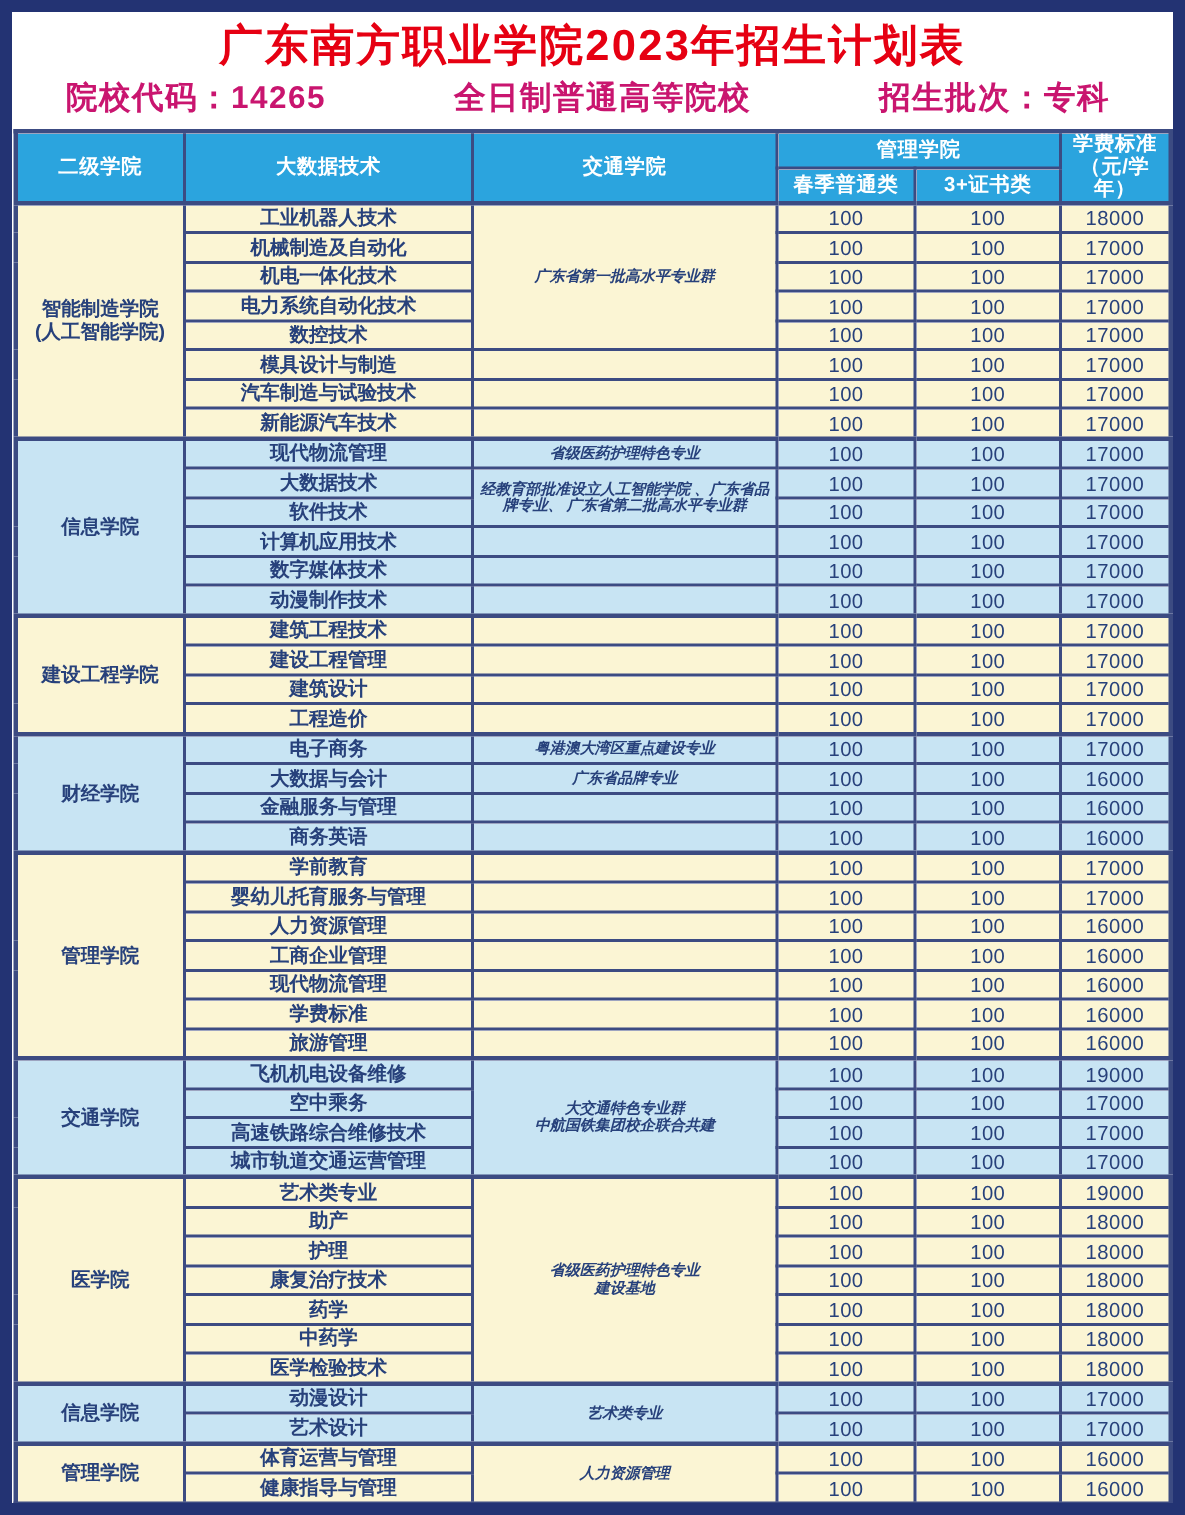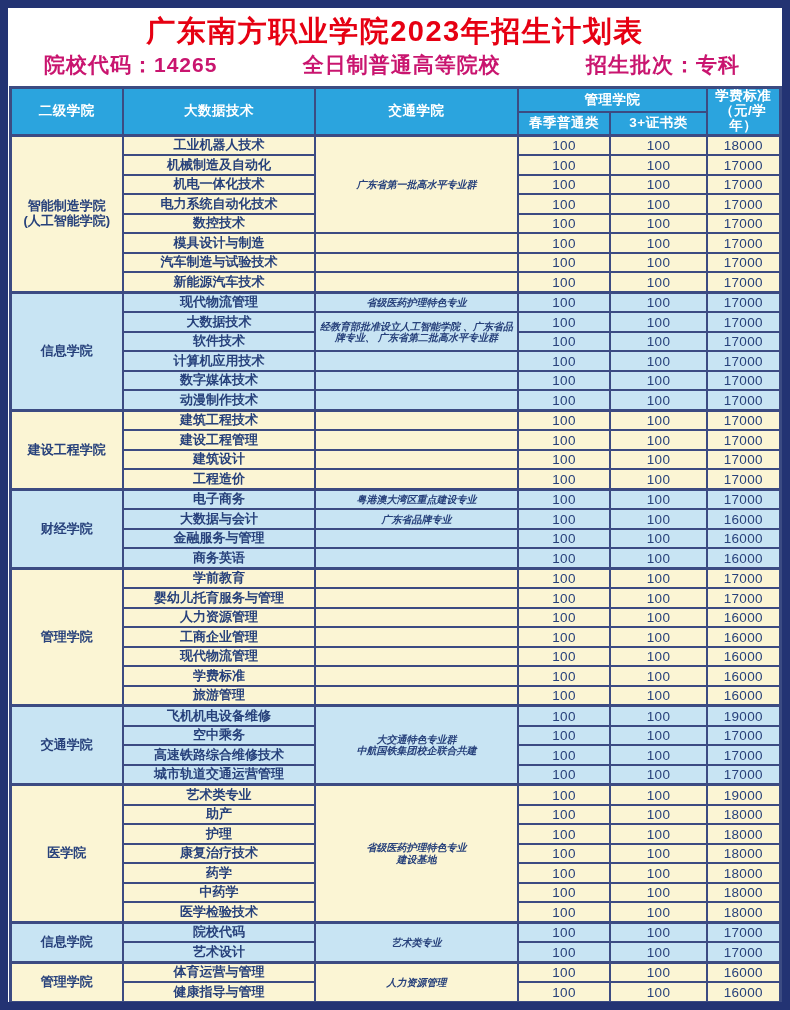--- a/index.html
+++ b/index.html
@@ -329,21 +329,21 @@
           <td class="num-cell">18000</td>
         </tr>
         <tr class="cream">
           <td class="major-cell">医学检验技术</td>
           <td class="num-cell">100</td>
           <td class="num-cell">100</td>
           <td class="num-cell">18000</td>
         </tr>
         <tr class="blue section-start">
           <td class="college-cell" rowspan="2">信息学院</td>
-          <td class="major-cell">院校代码</td>
+          <td class="major-cell">动漫设计</td>
           <td class="feature-cell" rowspan="2">艺术类专业</td>
           <td class="num-cell">100</td>
           <td class="num-cell">100</td>
           <td class="num-cell">17000</td>
         </tr>
         <tr class="blue">
           <td class="major-cell">艺术设计</td>
           <td class="num-cell">100</td>
           <td class="num-cell">100</td>
           <td class="num-cell">17000</td>

